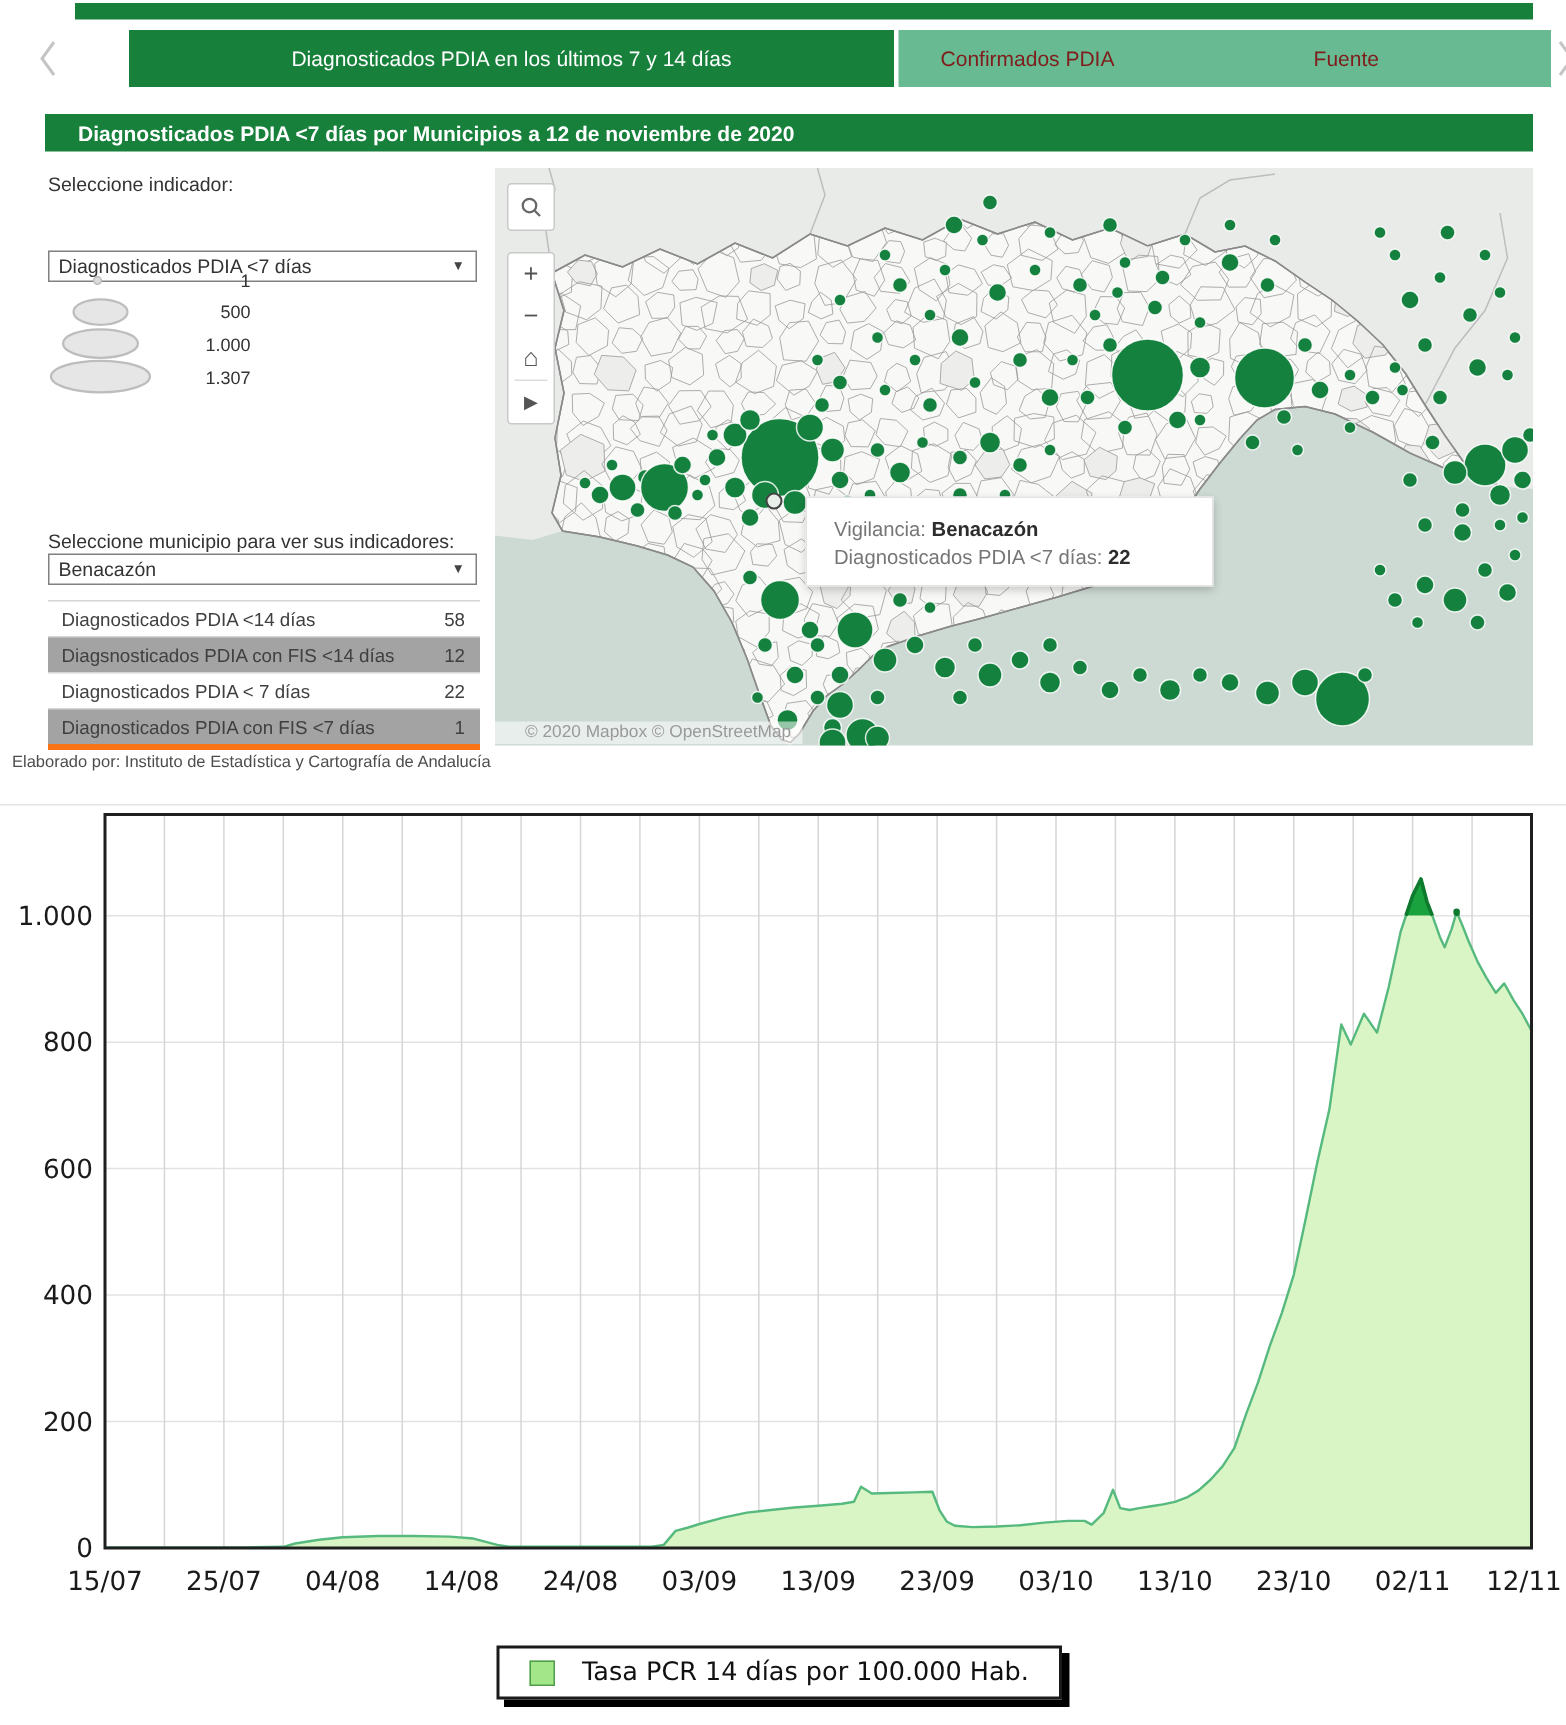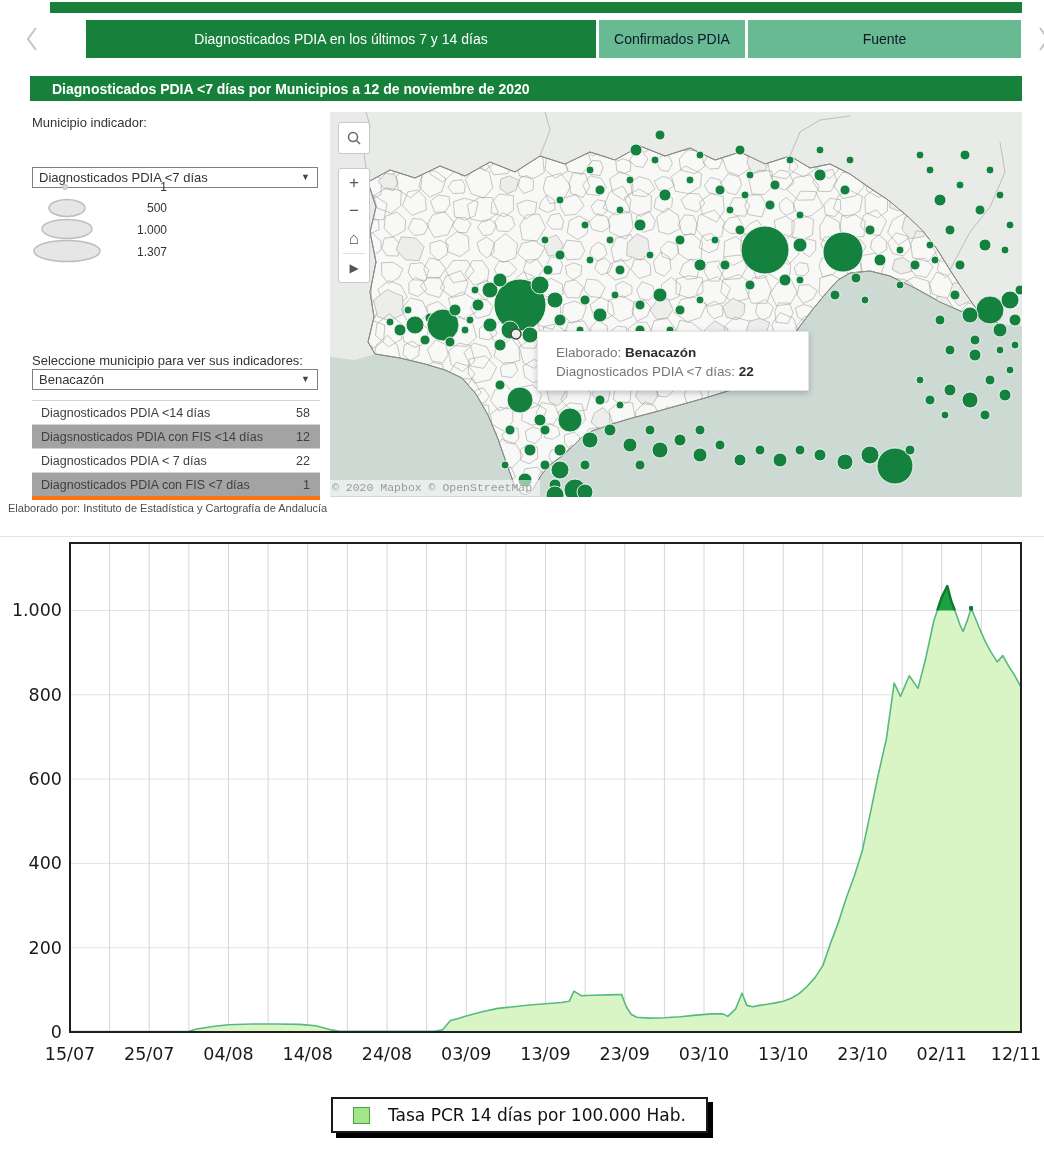--- a/index.html
+++ b/index.html
@@ -6,21 +6,21 @@
   .page{position:relative;width:1044px;height:1150px;background:#fff;overflow:hidden;
         font-family:"Liberation Sans",sans-serif;}
   
   .topstrip{position:absolute;left:50px;top:2px;width:972px;height:11px;background:#17813c;}
   .tabrow{position:absolute;left:11px;top:20px;width:1044px;height:54px;}
   .chev{position:absolute;top:0;width:22px;height:38px;display:flex;align-items:center;justify-content:center;cursor:pointer;}
   .chev svg{display:block;}
   .tab{position:absolute;top:0;height:38px;display:flex;align-items:center;justify-content:center;
        font-size:14px;cursor:pointer;}
   .tab.active{background:#17813c;color:#ffffff;}
-  .tab.inactive{background:#67ba92;color:#0f172a;}
+  .tab.inactive{background:#67ba92;color:#7f1d1d;padding-left:13px;}
   
   .hdrbar{position:absolute;left:30px;top:76px;width:992px;height:25px;background:#17813c;
           color:#fff;font-size:14px;font-weight:bold;display:flex;align-items:center;padding-left:22px;box-sizing:border-box;}
   
   .sidebar{position:absolute;left:30px;top:108px;width:300px;height:392px;font-size:13px;color:#333;}
   .sb-label{position:absolute;left:2px;}
   .sb-select{position:absolute;left:2px;width:286px;height:21px;border:1px solid #808080;background:#fff;
              display:flex;align-items:center;box-sizing:border-box;padding-left:6px;cursor:pointer;}
   .sb-select .caret{position:absolute;right:7px;top:4px;font-size:9px;color:#444;}
   .sizelegend{position:absolute;left:2px;top:68px;width:170px;height:100px;}
@@ -36,21 +36,21 @@
   .map-btn{position:absolute;background:#fff;border:1px solid #c9c9c9;border-radius:3px;color:#555;
            display:flex;align-items:center;justify-content:center;cursor:pointer;}
   .map-stack{position:absolute;left:8px;top:56px;width:30px;background:#fff;border:1px solid #c9c9c9;border-radius:3px;}
   .map-stack .cell{height:28px;display:flex;align-items:center;justify-content:center;color:#555;font-size:17px;cursor:pointer;}
   .map-stack .sep{height:1px;background:#ddd;margin:0 4px;}
   .tooltip{position:absolute;left:207px;top:219px;width:272px;height:60px;background:#fff;border:1px solid #e3e3e3;
            box-shadow:0 2px 6px rgba(0,0,0,.22);font-size:13.5px;color:#767676;line-height:19px;
            padding:11px 0 0 18px;box-sizing:border-box;}
   .tooltip b{color:#2d2d2d;}
   .attrib{position:absolute;left:0;bottom:1px;background:rgba(255,255,255,.55);color:#9a9a9a;
-          font-size:11.5px;padding:1px 8px 2px 2px;font-family:Liberation Mono, monospace;}
+          font-size:11.5px;padding:1px 8px 2px 20px;}
   
   .srcline{position:absolute;left:8px;font-size:11px;color:#4d4d4d;}
   .divider{position:absolute;left:0;top:536px;width:1044px;height:1px;background:#e4e4e4;}
   
   .chartwrap{position:absolute;left:0;top:540px;width:1044px;height:545px;}
   .legendbox{position:absolute;left:331px;top:1097px;height:36px;background:#fff;border:2px solid #1a1a1a;
              box-shadow:5px 5px 0 #000;display:flex;align-items:center;padding:16px 20px;box-sizing:border-box;}
   .legendbox .swatch{width:15px;height:15px;background:#a3e689;border:1.5px solid #4f9d4b;margin-right:18px;}
   .legendbox .ltext{font-family:"DejaVu Sans",sans-serif;font-size:17px;color:#111;white-space:nowrap;}
 </style>
@@ -81,21 +81,21 @@
           <polyline points="3,2 11,13 3,24" fill="none" stroke="#c4c4c4" stroke-width="2"></polyline>
         </svg>
     </div>
   </div>
 
   <div class="hdrbar">
     <span>Diagnosticados PDIA &lt;7 días por Municipios a 12 de noviembre de 2020</span>
   </div>
 
   <div class="sidebar">
-    <div class="sb-label" style="top:7px;">Municipio indicador:</div>
+    <div class="sb-label" style="top:7px;">Seleccione indicador:</div>
     <div class="sb-select" style="top:23px;margin-top:36px;">
       <span>Diagnosticados PDIA &lt;7 días</span>
       <span class="caret">▼</span>
     </div>
 
     <div class="sizelegend">
       <svg width="170" height="100" viewBox="0 0 170 100">
         <ellipse cx="33" cy="11" rx="2.5" ry="2.5" fill="#dcdcdc" stroke="#bdbdbd"></ellipse>
         <ellipse cx="35" cy="32" rx="18" ry="8.5" fill="#e6e6e6" stroke="#bdbdbd" stroke-width="1.5"></ellipse>
         <ellipse cx="35" cy="53" rx="25" ry="9.5" fill="#e6e6e6" stroke="#bdbdbd" stroke-width="1.5"></ellipse>
@@ -827,21 +827,21 @@
       <div class="cell">
           <span>⌂</span>
         </div>
       <div class="sep"></div>
       <div class="cell" style="font-size:12px;">
           <span>▶</span>
         </div>
     </div>
 
     <div class="tooltip">
-      <div><span>Elaborado: </span><b>Benacazón</b></div>
+      <div><span>Vigilancia: </span><b>Benacazón</b></div>
       <div><span>Diagnosticados PDIA &lt;7 días: </span><b>22</b></div>
     </div>
 
     <div class="attrib">© 2020 Mapbox © OpenStreetMap</div>
   </div>
 
   <div class="srcline" style="top:502px;">Elaborado por: Instituto de Estadística y Cartografía de Andalucía</div>
   <div class="divider"></div>
 
   <div class="chartwrap">

